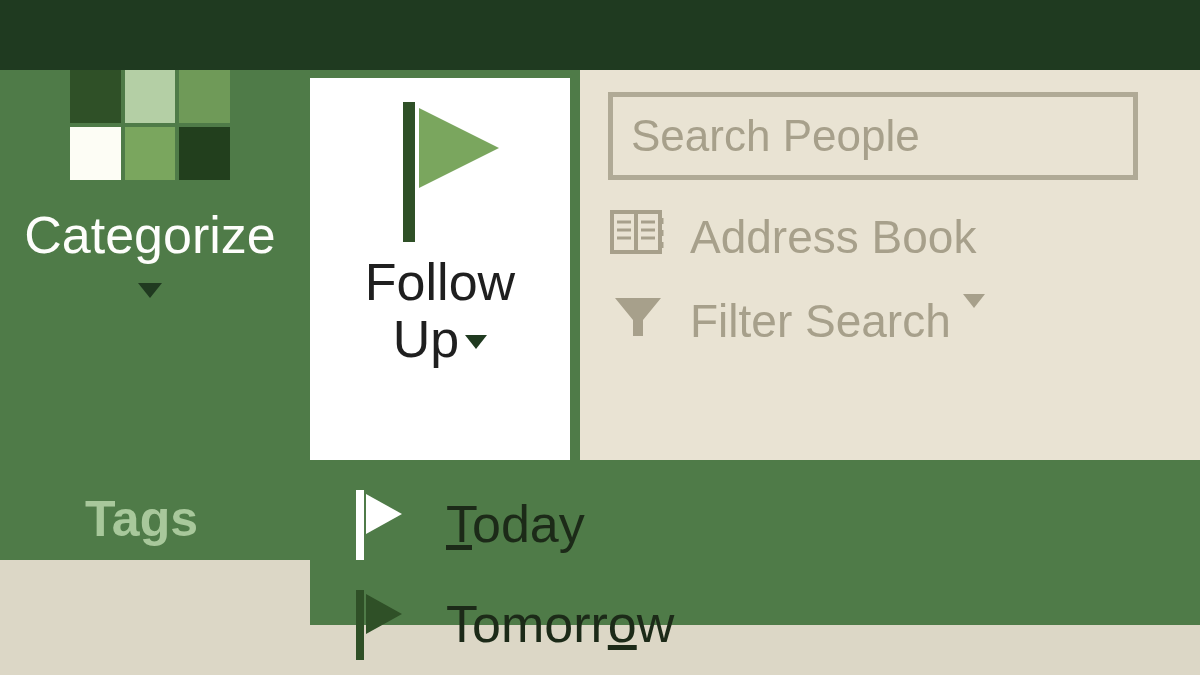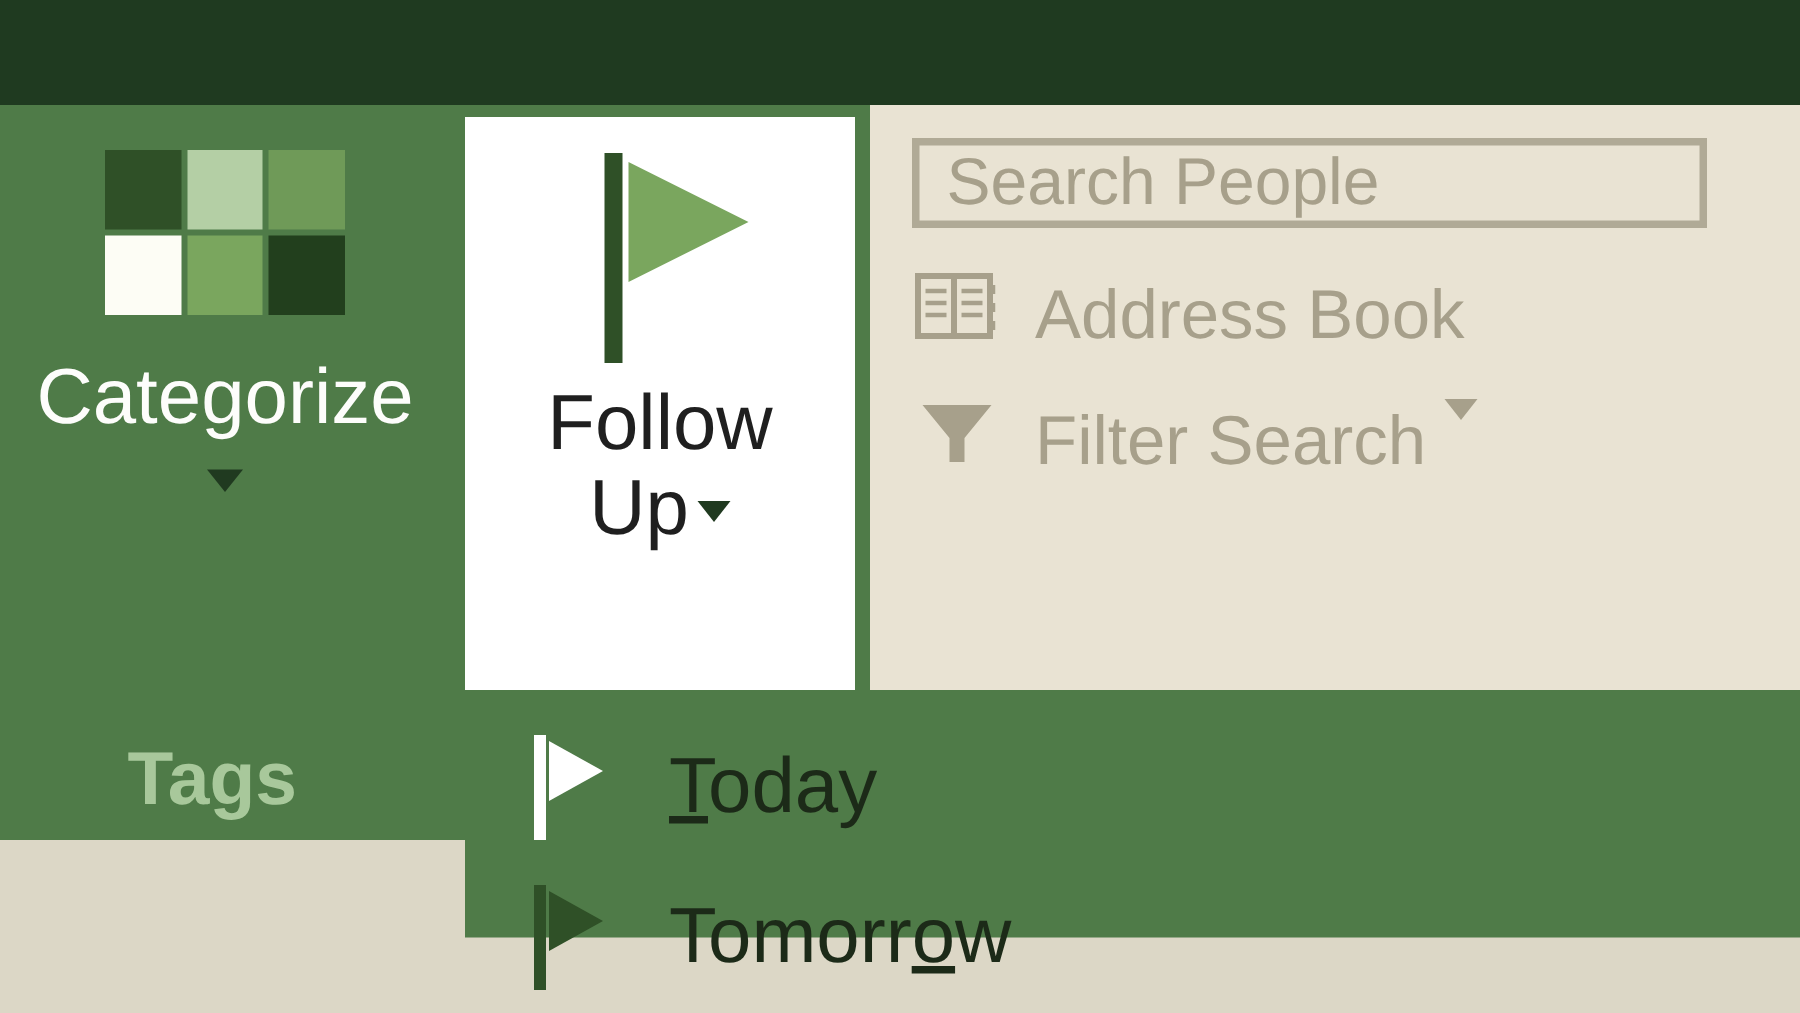--- a/index.html
+++ b/index.html
@@ -24,21 +24,20 @@
     height: 490px;
     background: #4f7b48;
     display: flex;
     flex-direction: row;
   }
   .categorize-block {
     position: absolute;
     left: 0;
     top: 70px;
     width: 300px;
-    padding-top: 30px;
     text-align: center;
     color: #fff;
   }
   .cat-icon {
     width: 160px;
     height: 110px;
     margin: 0 auto 25px auto;
     display: grid;
     grid-template-columns: 1fr 1fr 1fr;
     grid-template-rows: 1fr 1fr;
@@ -94,21 +93,21 @@
     position: absolute;
     left: 580px;
     top: 70px;
     width: 620px;
     height: 390px;
     background: #e9e3d3;
     padding: 22px 28px;
   }
   .search-box {
     width: 530px;
-    height: 60px;
+    height: 88px;
     border: 5px solid #b0aa96;
     display: flex;
     align-items: center;
     padding-left: 18px;
     color: #a7a08b;
     font-size: 44px;
   }
   .rp-row {
     display: flex;
     align-items: flex-start;

